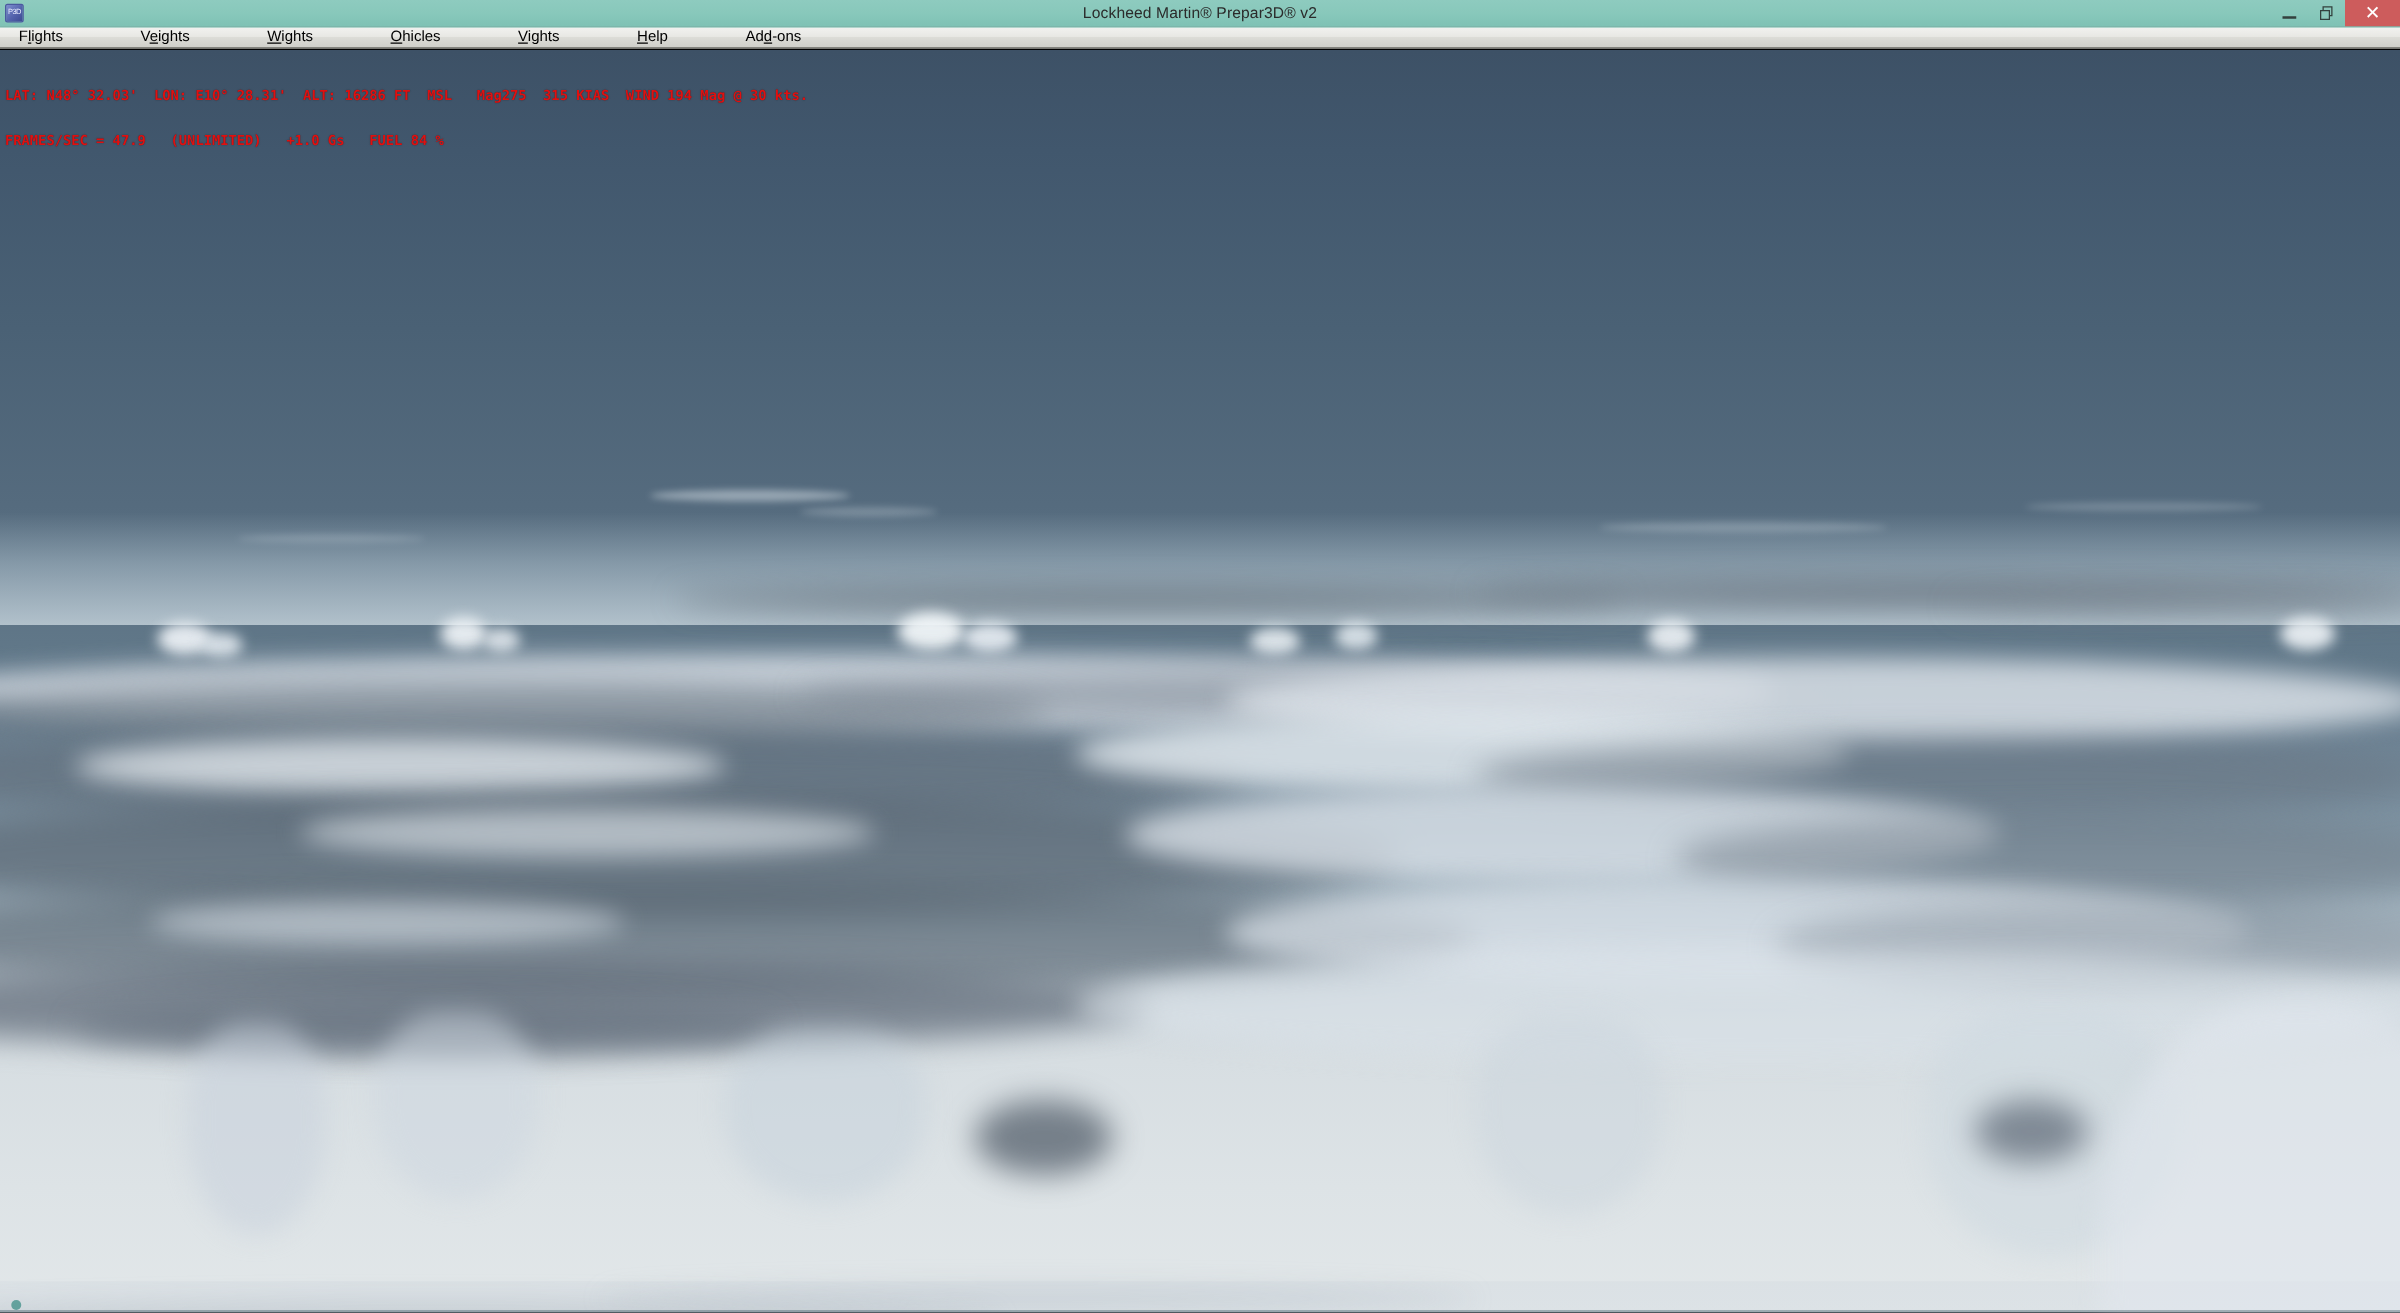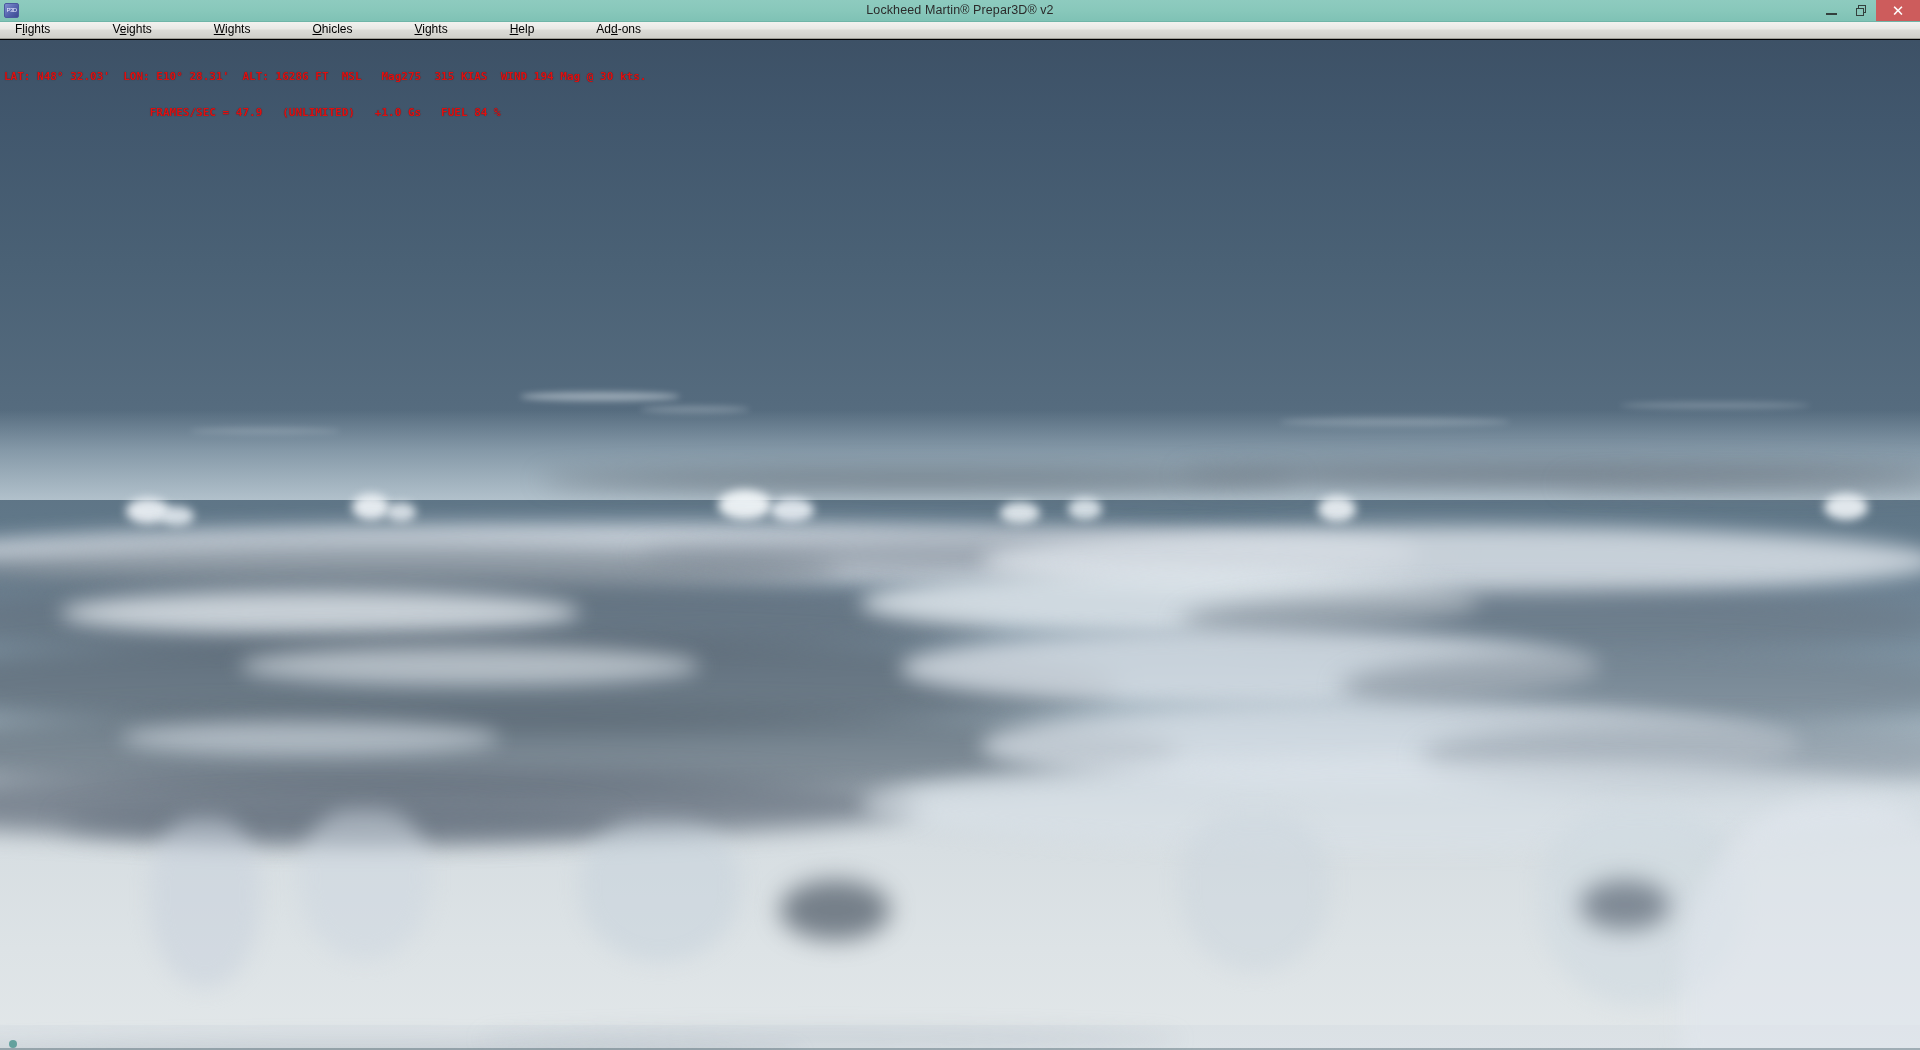--- a/index.html
+++ b/index.html
@@ -234,21 +234,21 @@
     z-index: 20;
     font-family: "DejaVu Sans Mono", "Liberation Mono", monospace;
     font-size: 11px;
     font-weight: bold;
     line-height: 12px;
     color: #e01010;
     text-shadow: 0 0 1px rgba(0,0,0,0.5);
     letter-spacing: 0px;
     white-space: pre;
   }
-  .hud-line { display: block; text-align: center; }
+  .hud-line { display: block; }
 
   
   #taskbar-sliver {
     position: absolute;
     left: 0; bottom: 0;
     width: 1920px;
     height: 2px;
     background: rgba(40,70,80,0.35);
     z-index: 25;
   }

